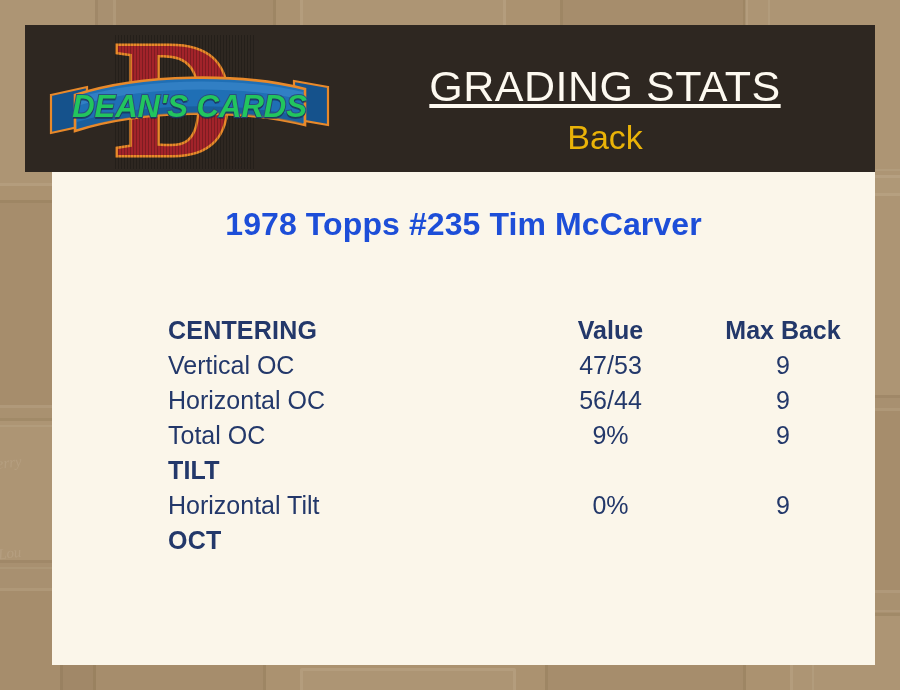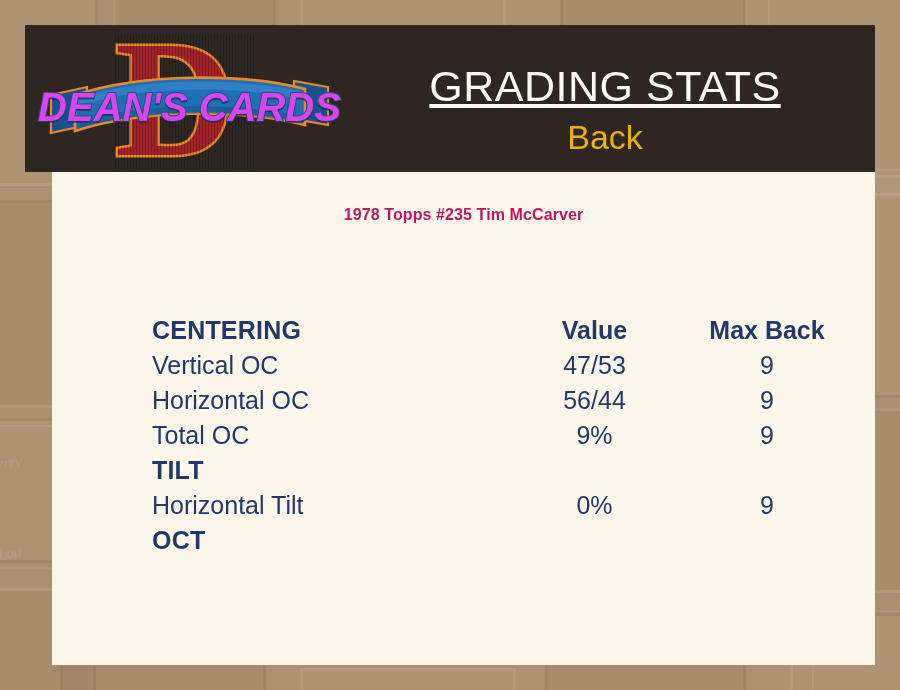--- a/index.html
+++ b/index.html
@@ -117,23 +117,23 @@
     left: 0;
     top: 0;
     width: 285px;
     height: 62px;
     display: flex;
     align-items: center;
     justify-content: center;
     font-family: "Liberation Sans", sans-serif;
     font-weight: bold;
     font-style: italic;
-    font-size: 40px;
+    font-size: 31px;
     letter-spacing: 0px;
-    color: #d946ef;
+    color: #22c55e;
     -webkit-text-stroke: 2px #2a4f80;
     paint-order: stroke fill;
     text-shadow: 0 2px 0 rgba(20,40,70,0.55);
     transform: translateY(1px);
     white-space: nowrap;
   }
 
   
   #header-title {
     position: absolute;
@@ -166,37 +166,37 @@
     left: 52px;
     top: 172px;
     width: 823px;
     height: 493px;
     background: #fbf6ea;
   }
 
   #card-title {
     margin: 34px 0 0 0;
     text-align: center;
-    font-size: 16px;
-    font-weight: bold;
-    color: #be185d;
+    font-size: 32px;
+    font-weight: bold;
+    color: #1d4ed8;
     letter-spacing: 0.1px;
   }
   #card-serial {
     margin: 8px 0 0 0;
     text-align: center;
     font-size: 23px;
     font-weight: normal;
     color: #1d1a18;
   }
 
   
   #stats-table {
     position: absolute;
-    left: 100px;
+    left: 116px;
     top: 141px;
     width: 700px;
     border-collapse: collapse;
   }
   #stats-table col.c-label  { width: 355px; }
   #stats-table col.c-value  { width: 175px; }
   #stats-table col.c-grade  { width: 170px; }
 
   #stats-table th,
   #stats-table td {

